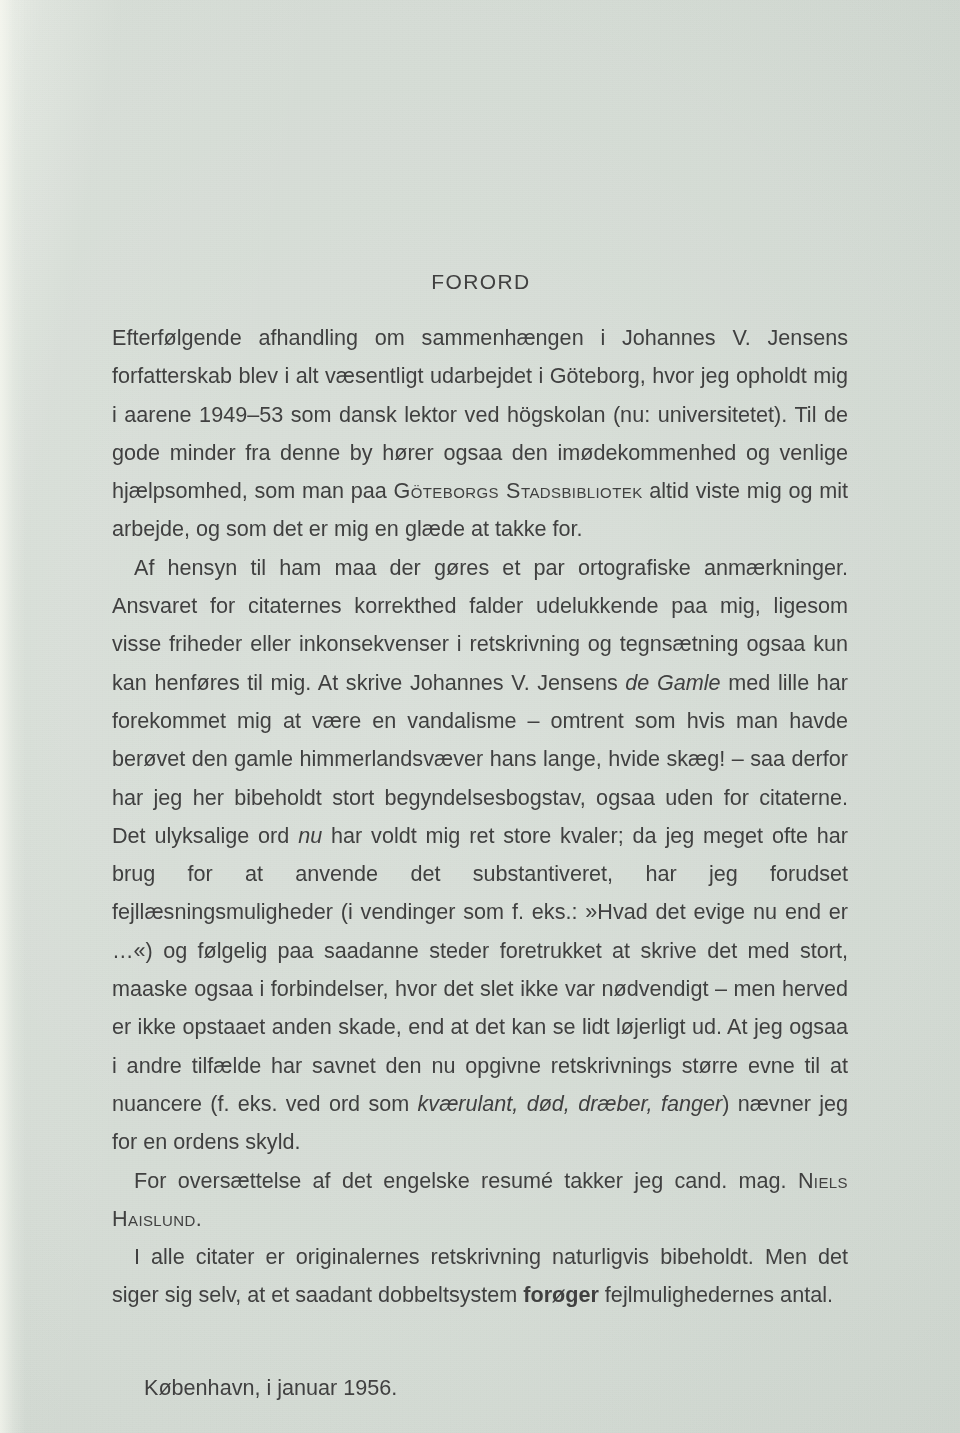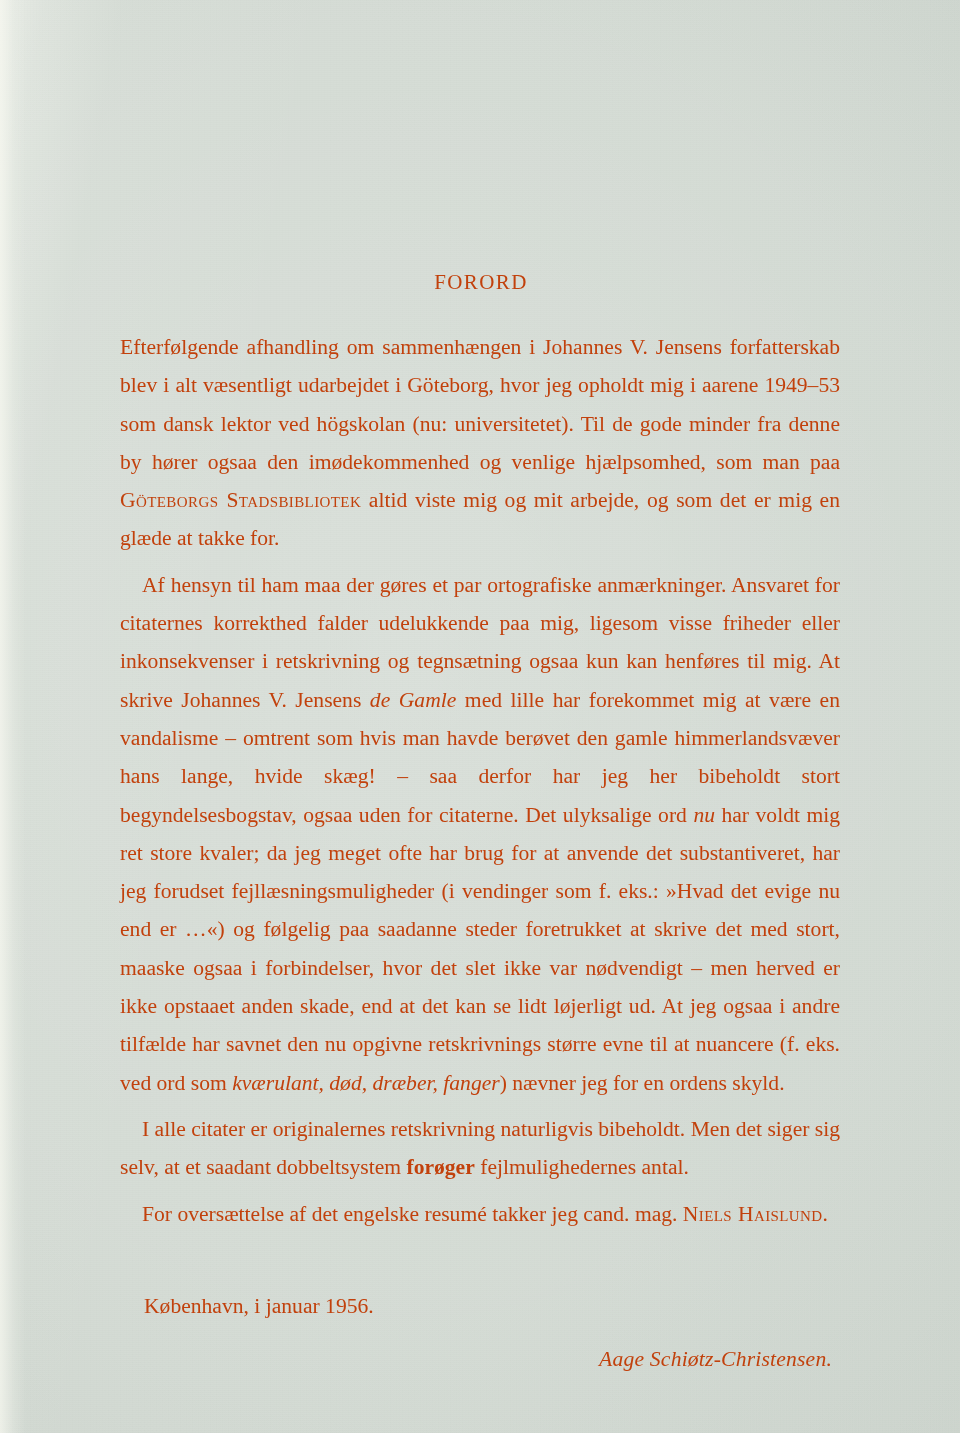--- a/index.html
+++ b/index.html
@@ -6,22 +6,22 @@
     margin: 0;
     padding: 0;
     background: #c9d2cb;
   }
   .page {
     position: relative;
     width: 960px;
     height: 1433px;
     overflow: hidden;
     background: #d4dbd4;
-    font-family: Liberation Serif, serif;
-    color: #c2410c;
+    font-family: Liberation Sans, sans-serif;
+    color: #404040;
   }
   
   .paper-tint {
     position: absolute;
     inset: 0;
     background:
       linear-gradient(100deg,
         rgba(255,255,250,0.55) 0px,
         rgba(250,252,246,0.30) 45px,
         rgba(236,240,234,0.10) 120px,
@@ -81,21 +81,21 @@
     padding-top: 25px;
     font-size: 21.6px;
     line-height: 38.3px;
     text-align: justify;
     text-justify: inter-word;
     -webkit-hyphens: none;
     hyphens: none;
   }
 
   .para {
-    margin: 8px;
+    margin: 0;
     text-indent: 0;
   }
   .para.indent {
     text-indent: 22px;
   }
 
   .smallcaps {
     font-variant: small-caps;
     letter-spacing: 0.4px;
   }
@@ -151,23 +151,23 @@
 
     <h1 class="page-heading">FORORD</h1>
 
     <div class="body-text">
 
       <p class="para"><span>Efterfølgende afhandling om sammenhængen i Johannes V. Jensens forfatterskab blev i alt væsentligt udarbejdet i Göteborg, hvor jeg opholdt mig i aarene 1949–53 som dansk lektor ved högskolan (nu: universitetet). Til de gode minder fra denne by hører ogsaa den imødekommenhed og venlige hjælpsomhed, som man paa </span><span class="smallcaps">Göteborgs Stadsbibliotek</span><span> altid viste mig og mit arbejde, og som det er mig en glæde at takke for.</span></p>
 
 
       <p class="para indent"><span>Af hensyn til ham maa der gøres et par ortografiske anmærkninger. Ansvaret for citaternes korrekthed falder udelukkende paa mig, ligesom visse friheder eller inkonsekvenser i retskrivning og tegnsætning ogsaa kun kan henføres til mig. At skrive Johannes V. Jensens </span><span class="ital">de Gamle</span><span> med lille har forekommet mig at være en vandalisme – omtrent som hvis man havde berøvet den gamle himmerlandsvæver hans lange, hvide skæg! – saa derfor har jeg her bibeholdt stort begyndelsesbogstav, ogsaa uden for citaterne. Det ulyksalige ord </span><span class="ital">nu</span><span> har voldt mig ret store kvaler; da jeg meget ofte har brug for at anvende det substantiveret, har jeg forudset fejllæsningsmuligheder (i vendinger som f. eks.: »Hvad det evige nu end er …«) og følgelig paa saadanne steder foretrukket at skrive det med stort, maaske ogsaa i forbindelser, hvor det slet ikke var nødvendigt – men herved er ikke opstaaet anden skade, end at det kan se lidt løjerligt ud. At jeg ogsaa i andre tilfælde har savnet den nu opgivne retskrivnings større evne til at nuancere (f. eks. ved ord som </span><span class="ital">kværulant, død, dræber, fanger</span><span>) nævner jeg for en ordens skyld.</span></p>
 
+      <p class="para indent"><span>For oversættelse af det engelske resumé takker jeg cand. mag. </span><span class="smallcaps">Niels Haislund</span><span>.</span></p>
+
       <p class="para indent"><span>I alle citater er originalernes retskrivning naturligvis bibeholdt. Men det siger sig selv, at et saadant dobbeltsystem </span><span class="bold">forøger</span><span> fejlmulighedernes antal.</span></p>
-
-      <p class="para indent"><span>For oversættelse af det engelske resumé takker jeg cand. mag. </span><span class="smallcaps">Niels Haislund</span><span>.</span></p>
 
     </div>
 
     <p class="colophon">København, i januar 1956.</p>
 
     <p class="signature-row"><span class="signature">Aage Schiøtz-Christensen.</span></p>
 
   </div>
 </div>
 

